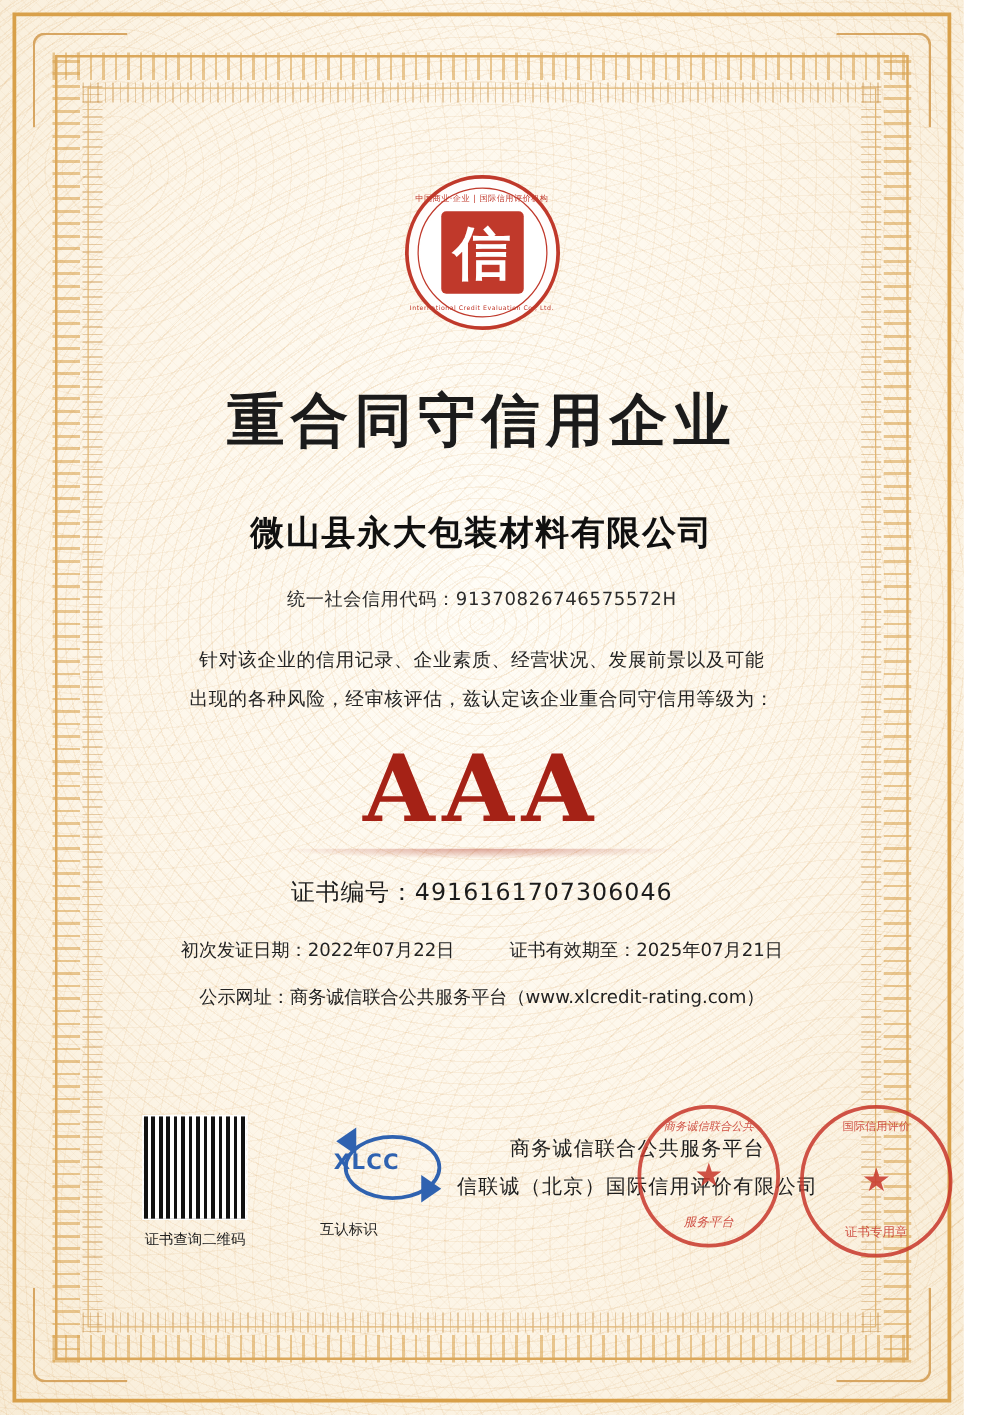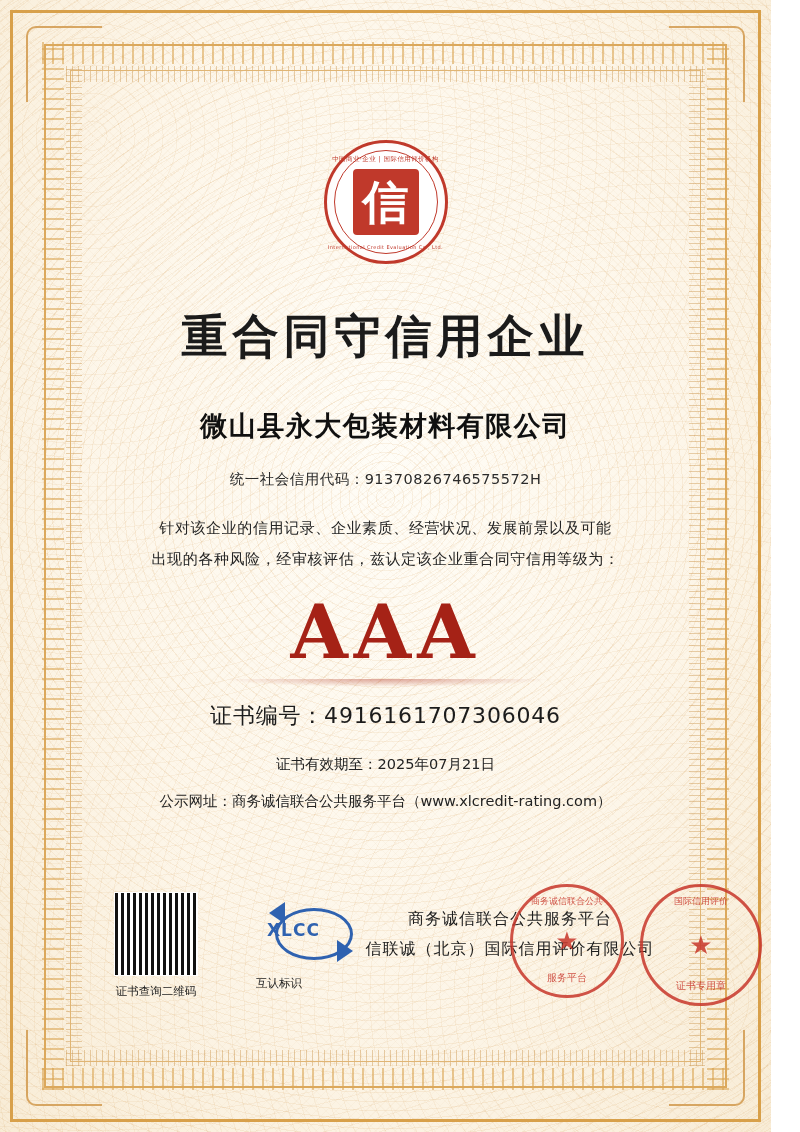--- a/index.html
+++ b/index.html
@@ -191,21 +191,21 @@
     color: #a52216;
   }
   .divider {
     margin: 4px auto 0;
     width: 330px; height: 8px;
     background:
       radial-gradient(ellipse at 50% 0%, rgba(180,60,40,0.45) 0%, rgba(255,255,255,0) 70%);
   }
   .cert-no {
     margin-top: 14px;
-    font-size: 22px;
+    font-size: 19px;
     color: #1c1c1c;
     letter-spacing: .8px;
   }
 
   .dates {
     margin-top: 24px;
     display: flex;
     justify-content: center;
     gap: 44px;
     font-size: 14.5px;
@@ -312,21 +312,21 @@
   }
   .stamp .arc {
     position: absolute;
     left: 0; right: 0;
     text-align: center;
     font-size: 9px;
     white-space: nowrap;
   }
   .stamp .arc.top { top: 8px; }
   .stamp .arc.bot { bottom: 10px; font-size: 10px; }
-  .stamp-a { left: 430px; top: -8px;  width: 108px; height: 108px; }
+  .stamp-a { left: 430px; top: -8px;  width: 108px; height: 108px; font-style: italic; }
   .stamp-b { left: 560px; top: -8px;  width: 116px; height: 116px; }
 </style>
 </head>
 <body>
 
 <div class="certificate">
   <div class="tex1"></div>
   <div class="tex2"></div>
   <div class="tex3"></div>
 
@@ -366,20 +366,23 @@
     </div>
 
     <div class="grade">AAA</div>
     <div class="divider"></div>
 
     <div class="cert-no">
       <span>证书编号：</span><span>4916161707306046</span>
     </div>
 
     <div class="dates">
+      <div>
+        <span>初次发证日期：</span><span>2022年07月22日</span>
+      </div>
       <div>
         <span>证书有效期至：</span><span>2025年07月21日</span>
       </div>
     </div>
 
     <div class="row-line">
       <span>公示网址：</span><span>商务诚信联合公共服务平台（www.xlcredit-rating.com）</span>
     </div>
 
 

